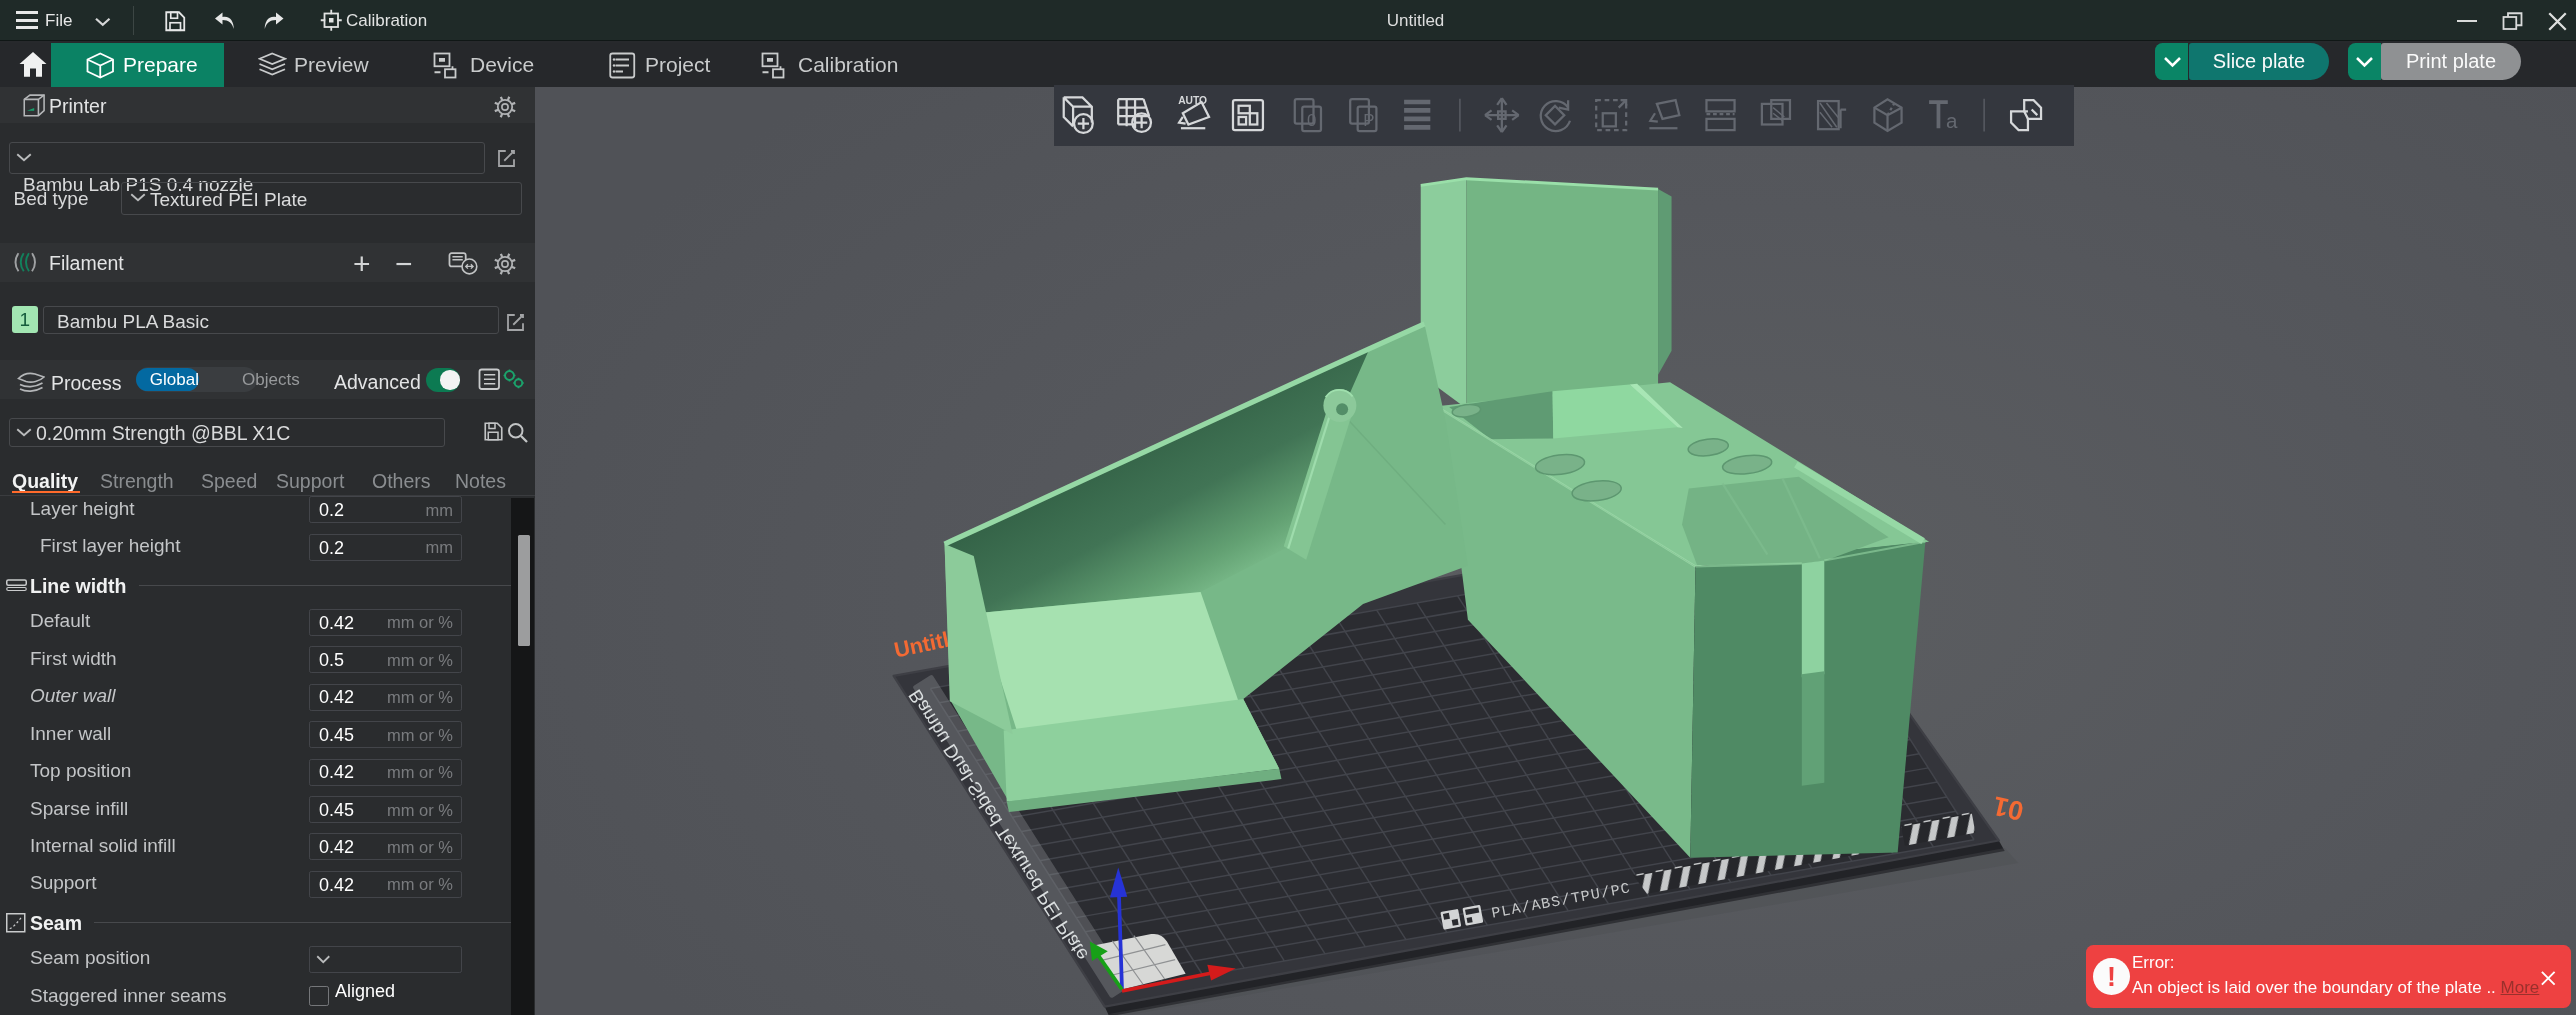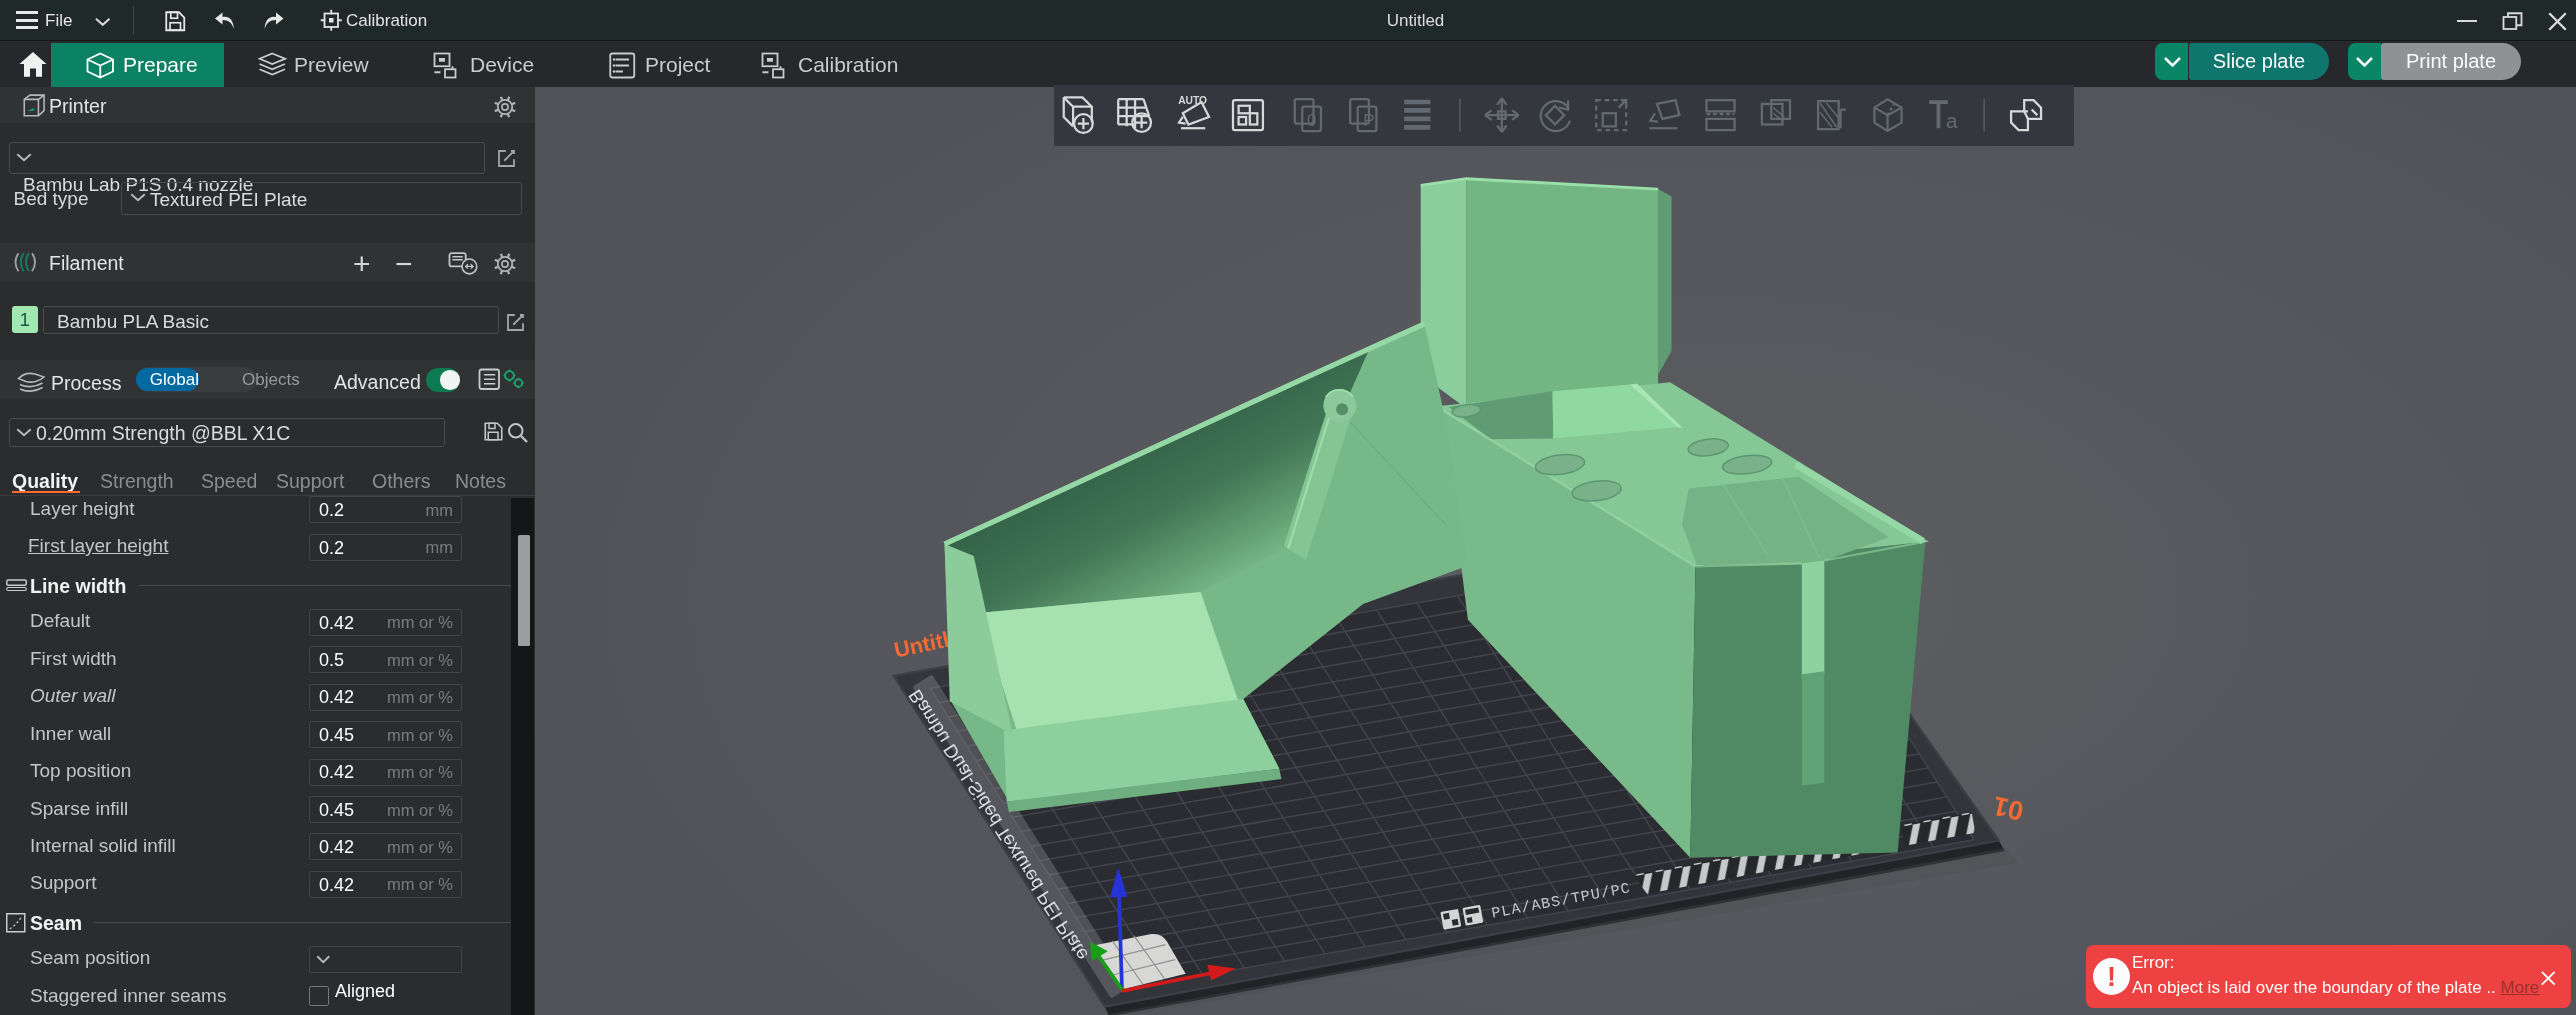--- a/index.html
+++ b/index.html
@@ -196,21 +196,21 @@
 <div class="abs" style="left:0px;top:495px;width:535px;height:0.7px;background:#3a3c3f;"></div>
 <div class="abs tab" style="left:100px;top:470px;font-size:19.5px;">Strength</div>
 <div class="abs tab" style="left:201px;top:470px;font-size:19.5px;">Speed</div>
 <div class="abs tab" style="left:276px;top:470px;font-size:19.5px;">Support</div>
 <div class="abs tab" style="left:372px;top:470px;font-size:19.5px;">Others</div>
 <div class="abs tab" style="left:455px;top:470px;font-size:19.5px;">Notes</div>
 <div class="abs lbl" style="left:30px;top:498px;">Layer height</div>
     <div class="abs vbox" style="left:309px;top:496px;width:153px;"></div>
     <div class="abs vnum" style="left:319px;top:500px;">0.2</div>
     <div class="abs vunit" style="left:309px;top:501px;width:144px;text-align:right;">mm</div>
-<div class="abs lbl" style="left:28px;top:535px;text-decoration:underline;">First layer height</div>
+<div class="abs lbl" style="left:40px;top:535px;">First layer height</div>
     <div class="abs vbox" style="left:309px;top:534px;width:153px;"></div>
     <div class="abs vnum" style="left:319px;top:538px;">0.2</div>
     <div class="abs vunit" style="left:309px;top:538px;width:144px;text-align:right;">mm</div>
 <svg class="abs" style="left:6px;top:577px;" width="21" height="18" viewBox="0 0 28 24">
 <rect x="1" y="4" width="26" height="7" rx="2" fill="none" stroke="#c9cbcc" stroke-width="2"></rect>
 <rect x="1" y="14" width="26" height="4" rx="2" fill="none" stroke="#c9cbcc" stroke-width="1.6"></rect>
     </svg>
 <div class="abs" style="left:30px;top:575px;font-size:19.5px;font-weight:bold;color:#f0f1f1;">Line width</div>
 <div class="abs" style="left:139px;top:585px;width:378px;height:0.7px;background:#47494c;"></div>
 <div class="abs lbl" style="left:30px;top:610px;">Default</div>

